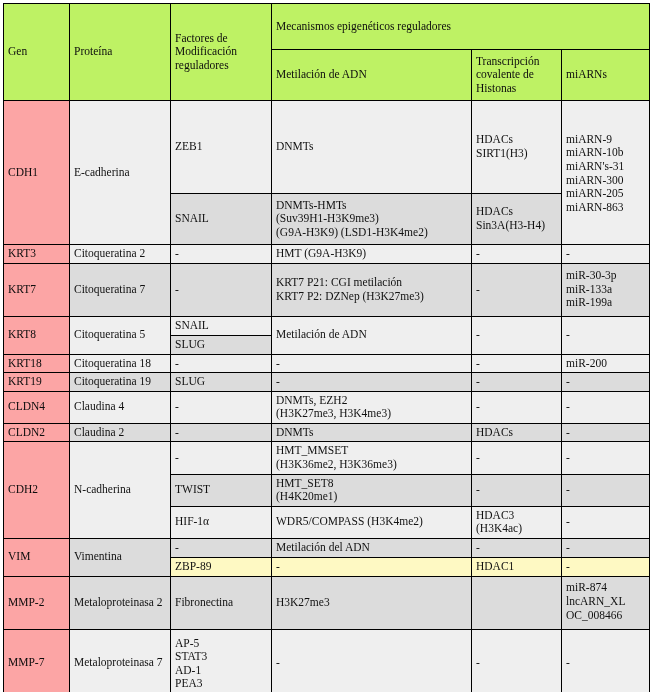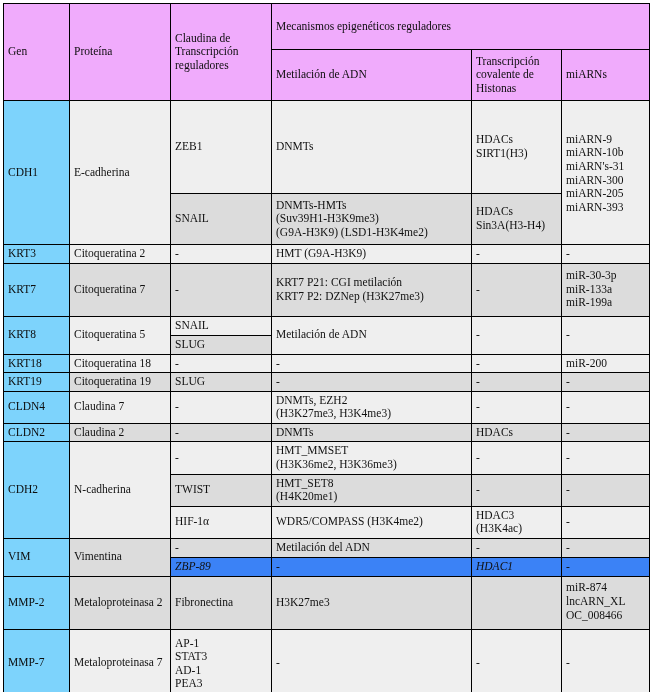--- a/index.html
+++ b/index.html
@@ -33,40 +33,40 @@
     vertical-align: middle;
     font-size: 11.5px;
     line-height: 1.18;
     font-weight: normal;
     text-align: left;
     overflow: hidden;
     word-wrap: break-word;
   }
   
   .hdr {
-    background: #f0abfc;
+    background: #bef264;
     font-weight: bold;
     color: #0d0d0d;
     font-size: 11.5px;
   }
   .hdr-just {
     text-align: justify;
     text-align-last: justify;
   }
   
   td.gene {
-    background: #7dd3fc;
+    background: #fca5a5;
     font-weight: bold;
     text-align: center;
     color: #0d0d0d;
   }
   
   td.lt { background: #efefef; }
   td.dk { background: #dcdcdc; }
-  td.wh { background: #3b82f6; font-style: italic; }
+  td.wh { background: #fef9c3; }
   .c { text-align: center; }
   .pad-l { padding-left: 6px; }
   .top { vertical-align: top; }
   .line { display: block; }
 </style>
 </head>
 <body>
 
 <div id="table-wrap">
 <table class="epi-table">
@@ -76,21 +76,21 @@
     <col style="width:101px">
     <col style="width:200px">
     <col style="width:90px">
     <col style="width:88px">
   </colgroup>
 
   <thead>
     <tr>
       <th class="hdr c" rowspan="2">Gen</th>
       <th class="hdr c" rowspan="2">Proteína</th>
-      <th class="hdr hdr-just pad-l" rowspan="2">Claudina de Transcripción reguladores</th>
+      <th class="hdr hdr-just pad-l" rowspan="2">Factores de Modificación reguladores</th>
       <th class="hdr pad-l top" colspan="3" style="height:41px">Mecanismos epigenéticos reguladores</th>
     </tr>
     <tr>
       <th class="hdr pad-l" style="height:46px">Metilación de ADN</th>
       <th class="hdr hdr-just pad-l">Transcripción covalente de Histonas</th>
       <th class="hdr pad-l">miARNs</th>
     </tr>
   </thead>
 
   <tbody>
@@ -103,21 +103,21 @@
       <td class="lt">
             <span class="line">HDACs</span>
             <span class="line">SIRT1(H3)</span>
           </td>
       <td class="lt top" rowspan="2" style="padding-top:4px">
             <span class="line">miARN-9</span>
             <span class="line">miARN-10b</span>
             <span class="line">miARN's-31</span>
             <span class="line">miARN-300</span>
             <span class="line">miARN-205</span>
-            <span class="line">miARN-393</span>
+            <span class="line">miARN-863</span>
           </td>
     </tr>
     <tr>
       <td class="dk" style="height:46px">SNAIL</td>
       <td class="dk">
             <span class="line">DNMTs-HMTs</span>
             <span class="line">(Suv39H1-H3K9me3)</span>
             <span class="line"> (G9A-H3K9)  (LSD1-H3K4me2)</span>
           </td>
       <td class="dk">
@@ -176,21 +176,21 @@
       <td class="gene">KRT19</td>
       <td class="dk">Citoqueratina 19</td>
       <td class="dk">SLUG</td>
       <td class="dk">-</td>
       <td class="dk">-</td>
       <td class="dk">-</td>
     </tr>
 
     <tr>
       <td class="gene">CLDN4</td>
-      <td class="lt">Claudina 7</td>
+      <td class="lt">Claudina 4</td>
       <td class="lt" style="height:26px">-</td>
       <td class="lt">
             <span class="line">DNMTs, EZH2</span>
             <span class="line">(H3K27me3, H3K4me3)</span>
           </td>
       <td class="lt">-</td>
       <td class="lt">-</td>
     </tr>
 
     <tr>
@@ -257,21 +257,21 @@
             <span class="line">miR-874</span>
             <span class="line">lncARN_XL</span>
             <span class="line">OC_008466</span>
           </td>
     </tr>
 
     <tr>
       <td class="gene">MMP-7</td>
       <td class="lt">Metaloproteinasa 7</td>
       <td class="lt top" style="height:60px;padding-top:4px">
-            <span class="line">AP-1</span>
+            <span class="line">AP-5</span>
             <span class="line">STAT3</span>
             <span class="line">AD-1</span>
             <span class="line">PEA3</span>
           </td>
       <td class="lt">-</td>
       <td class="lt">-</td>
       <td class="lt">-</td>
     </tr>
 
   </tbody>

